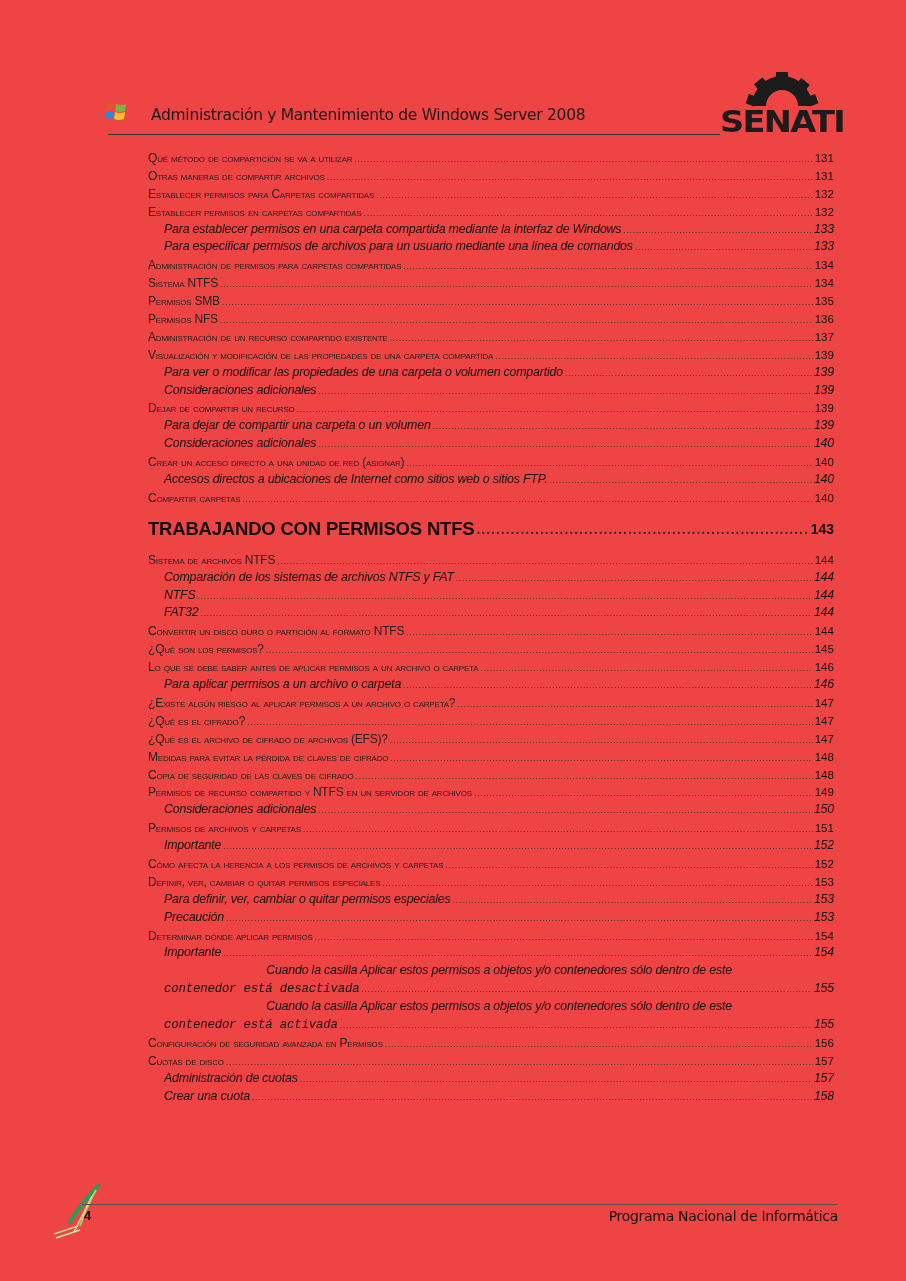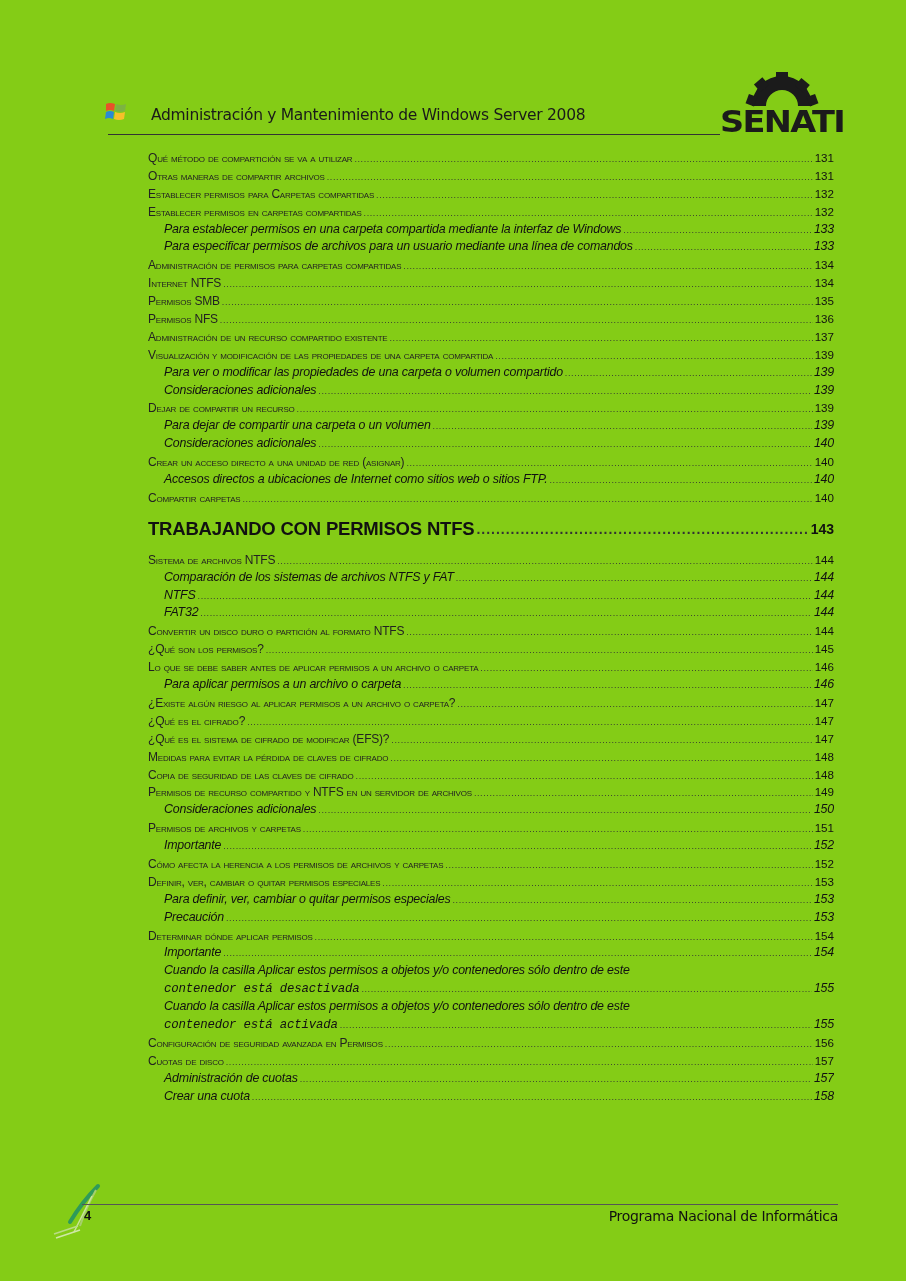--- a/index.html
+++ b/index.html
@@ -1,18 +1,18 @@
 <!DOCTYPE html>
 <html><head>
 <meta charset="utf-8">
 <style>
   html, body { margin:0; padding:0; background:#ffffff; }
   body { width:906px; height:1281px; position:relative; overflow:hidden;
          font-family:"Liberation Sans", sans-serif; color:#111; }
-  .page { position:absolute; left:0; top:0; width:906px; height:1281px; background:#84cc16; }
+  .page { position:absolute; left:0; top:0; width:906px; height:1281px; background:#ef4444; }
 
   
   .hdr-logo { position:absolute; left:104px; top:100px; width:24px; height:24px; }
   .hdr-title { position:absolute; left:151px; top:106px; font-size:15.5px; color:#1a1a1a;
                font-family:"DejaVu Sans", sans-serif; letter-spacing:-0.3px; }
   .hdr-rule { position:absolute; left:108px; top:134px; width:612px; height:1px; background:#333; }
   .senati { position:absolute; left:718px; top:68px; width:126px; height:70px; }
   .senati-word { position:absolute; left:720px; top:104px; font-family:"DejaVu Sans", sans-serif;
                  font-weight:bold; font-size:30px; color:#1b1b1b; letter-spacing:-1.5px;
                  transform:scaleX(1.12); transform-origin:left top; }
@@ -20,21 +20,21 @@
   
   .toc { position:absolute; left:148px; top:149px; width:686px; }
   .row { display:flex; align-items:baseline; height:17.9px; font-size:11.6px; line-height:17.9px;
          white-space:nowrap; overflow:hidden; }
   .row .lbl { flex:0 0 auto; }
   .row .dots { flex:1 1 auto; overflow:hidden; color:#333; letter-spacing:0.6px;
                font-size:9px; margin:0 2px; }
   .row .dots::before { content:"........................................................................................................................................................................................................................................"; }
   .row .pg { flex:0 0 auto; text-align:right; }
   .l1 .lbl { font-variant:small-caps; font-size:12px; letter-spacing:-0.2px; color:#222; }
-  .l2 { padding-left:16px; }
+  .l2 { padding-left:16px;justify-content:center; }
   .l2 .lbl, .l2 .pg { font-style:italic; font-size:12.4px; letter-spacing:-0.2px; }
   .l2.cont { height:17.9px; }
   .l2.cont .lbl { font-style:italic;font-family:Liberation Mono, monospace; }
   .chap { height:40px; line-height:40px; margin:2px 0 2px 0; font-weight:bold; font-size:18.5px;align-items:center; }
   .chap .lbl { font-size:18.5px; letter-spacing:-0.2px; }
   .chap .dots { font-size:14px; letter-spacing:1px; }
   .chap .pg { font-size:14px; }
 
   
   .ftr-rule { position:absolute; left:82px; top:1204px; width:756px; height:1px; background:#555; }
@@ -99,21 +99,21 @@
         <span class="lbl">Para especificar permisos de archivos para un usuario mediante una línea de comandos</span>
         <span class="dots"></span>
         <span class="pg">133</span>
       </div>
       <div class="row l1">
         <span class="lbl">Administración de permisos para carpetas compartidas</span>
         <span class="dots"></span>
         <span class="pg">134</span>
       </div>
       <div class="row l1">
-        <span class="lbl">Internet NTFS</span>
+        <span class="lbl">Sistema NTFS</span>
         <span class="dots"></span>
         <span class="pg">134</span>
       </div>
       <div class="row l1">
         <span class="lbl">Permisos SMB</span>
         <span class="dots"></span>
         <span class="pg">135</span>
       </div>
       <div class="row l1">
         <span class="lbl">Permisos NFS</span>
@@ -219,21 +219,21 @@
         <span class="lbl">¿Existe algún riesgo al aplicar permisos a un archivo o carpeta?</span>
         <span class="dots"></span>
         <span class="pg">147</span>
       </div>
       <div class="row l1">
         <span class="lbl">¿Qué es el cifrado?</span>
         <span class="dots"></span>
         <span class="pg">147</span>
       </div>
       <div class="row l1">
-        <span class="lbl">¿Qué es el sistema de cifrado de modificar (EFS)?</span>
+        <span class="lbl">¿Qué es el archivo de cifrado de archivos (EFS)?</span>
         <span class="dots"></span>
         <span class="pg">147</span>
       </div>
       <div class="row l1">
         <span class="lbl">Medidas para evitar la pérdida de claves de cifrado</span>
         <span class="dots"></span>
         <span class="pg">148</span>
       </div>
       <div class="row l1">
         <span class="lbl">Copia de seguridad de las claves de cifrado</span>

